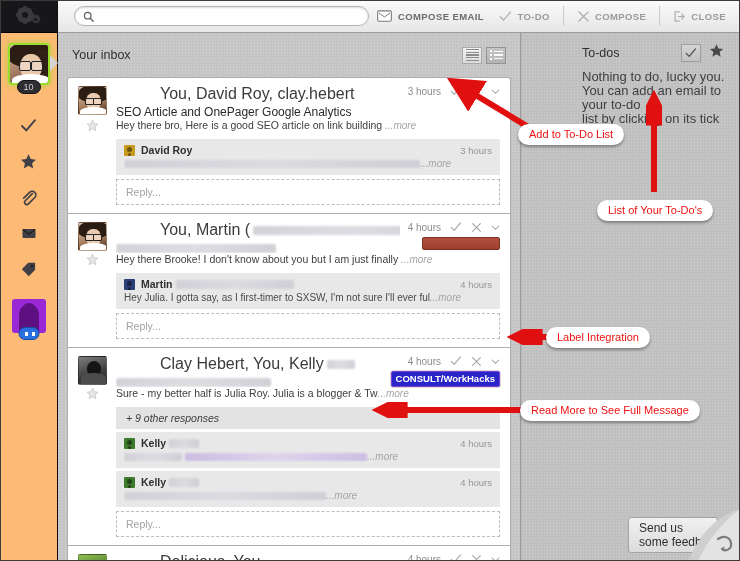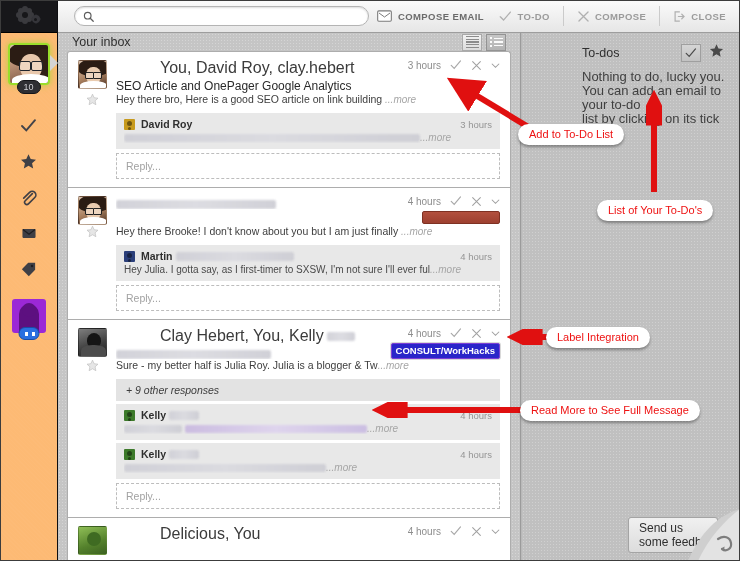--- a/index.html
+++ b/index.html
@@ -174,21 +174,21 @@
   #main {
     position: absolute; left: 58px; top: 33px;
     width: 463px; bottom: 0;
     background: #c5c5c5;
     background-image: radial-gradient(rgba(255,255,255,.28) .5px, transparent .6px);
     background-size: 3px 3px;
     border-right: 1px solid #9b9b9b;
     overflow: hidden;
   }
   .inbox-head {
-    height: 18px; display: flex; align-items: center;
+    height: 44px; display: flex; align-items: center;
     padding: 0 14px 0 14px;
   }
   .inbox-head .t { font-size: 12.5px; color: #2f2f2f; }
   .viewtoggle { margin-left: auto; display: flex; }
   .vt {
     width: 20px; height: 17px; border: 1px solid #a9a9a9;
     background: linear-gradient(#f2f2f2,#dcdcdc);
     display:flex; align-items:center; justify-content:center;
     cursor: pointer;
   }
@@ -532,20 +532,23 @@
 
       <div class="thread">
         <div class="th-top">
           <div class="th-avatar a-julia">
             <span class="mini-hair"></span>
               <span class="mini-face"></span>
             <span class="mini-gl"></span>
               <span class="mini-sh"></span>
           </div>
           <div class="th-hdr">
+            <div class="th-parts">
+              <span>You, Martin (</span><span class="blur" style="width:200px;"></span>
+            </div>
             <div class="th-subj">
               <span class="blur r2" style="width:160px;"></span>
             </div>
           </div>
           <div class="th-right">
             <div class="th-meta">
               <span class="th-time">4 hours</span>
               <span class="ic-btn">
                 <svg width="12" height="12" viewBox="0 0 16 16">
                   <path d="M1.6 8.4 L5.6 12.4 L14 2.6" stroke="#a8a8a8" stroke-width="1.5" fill="none" stroke-linecap="round"></path>

